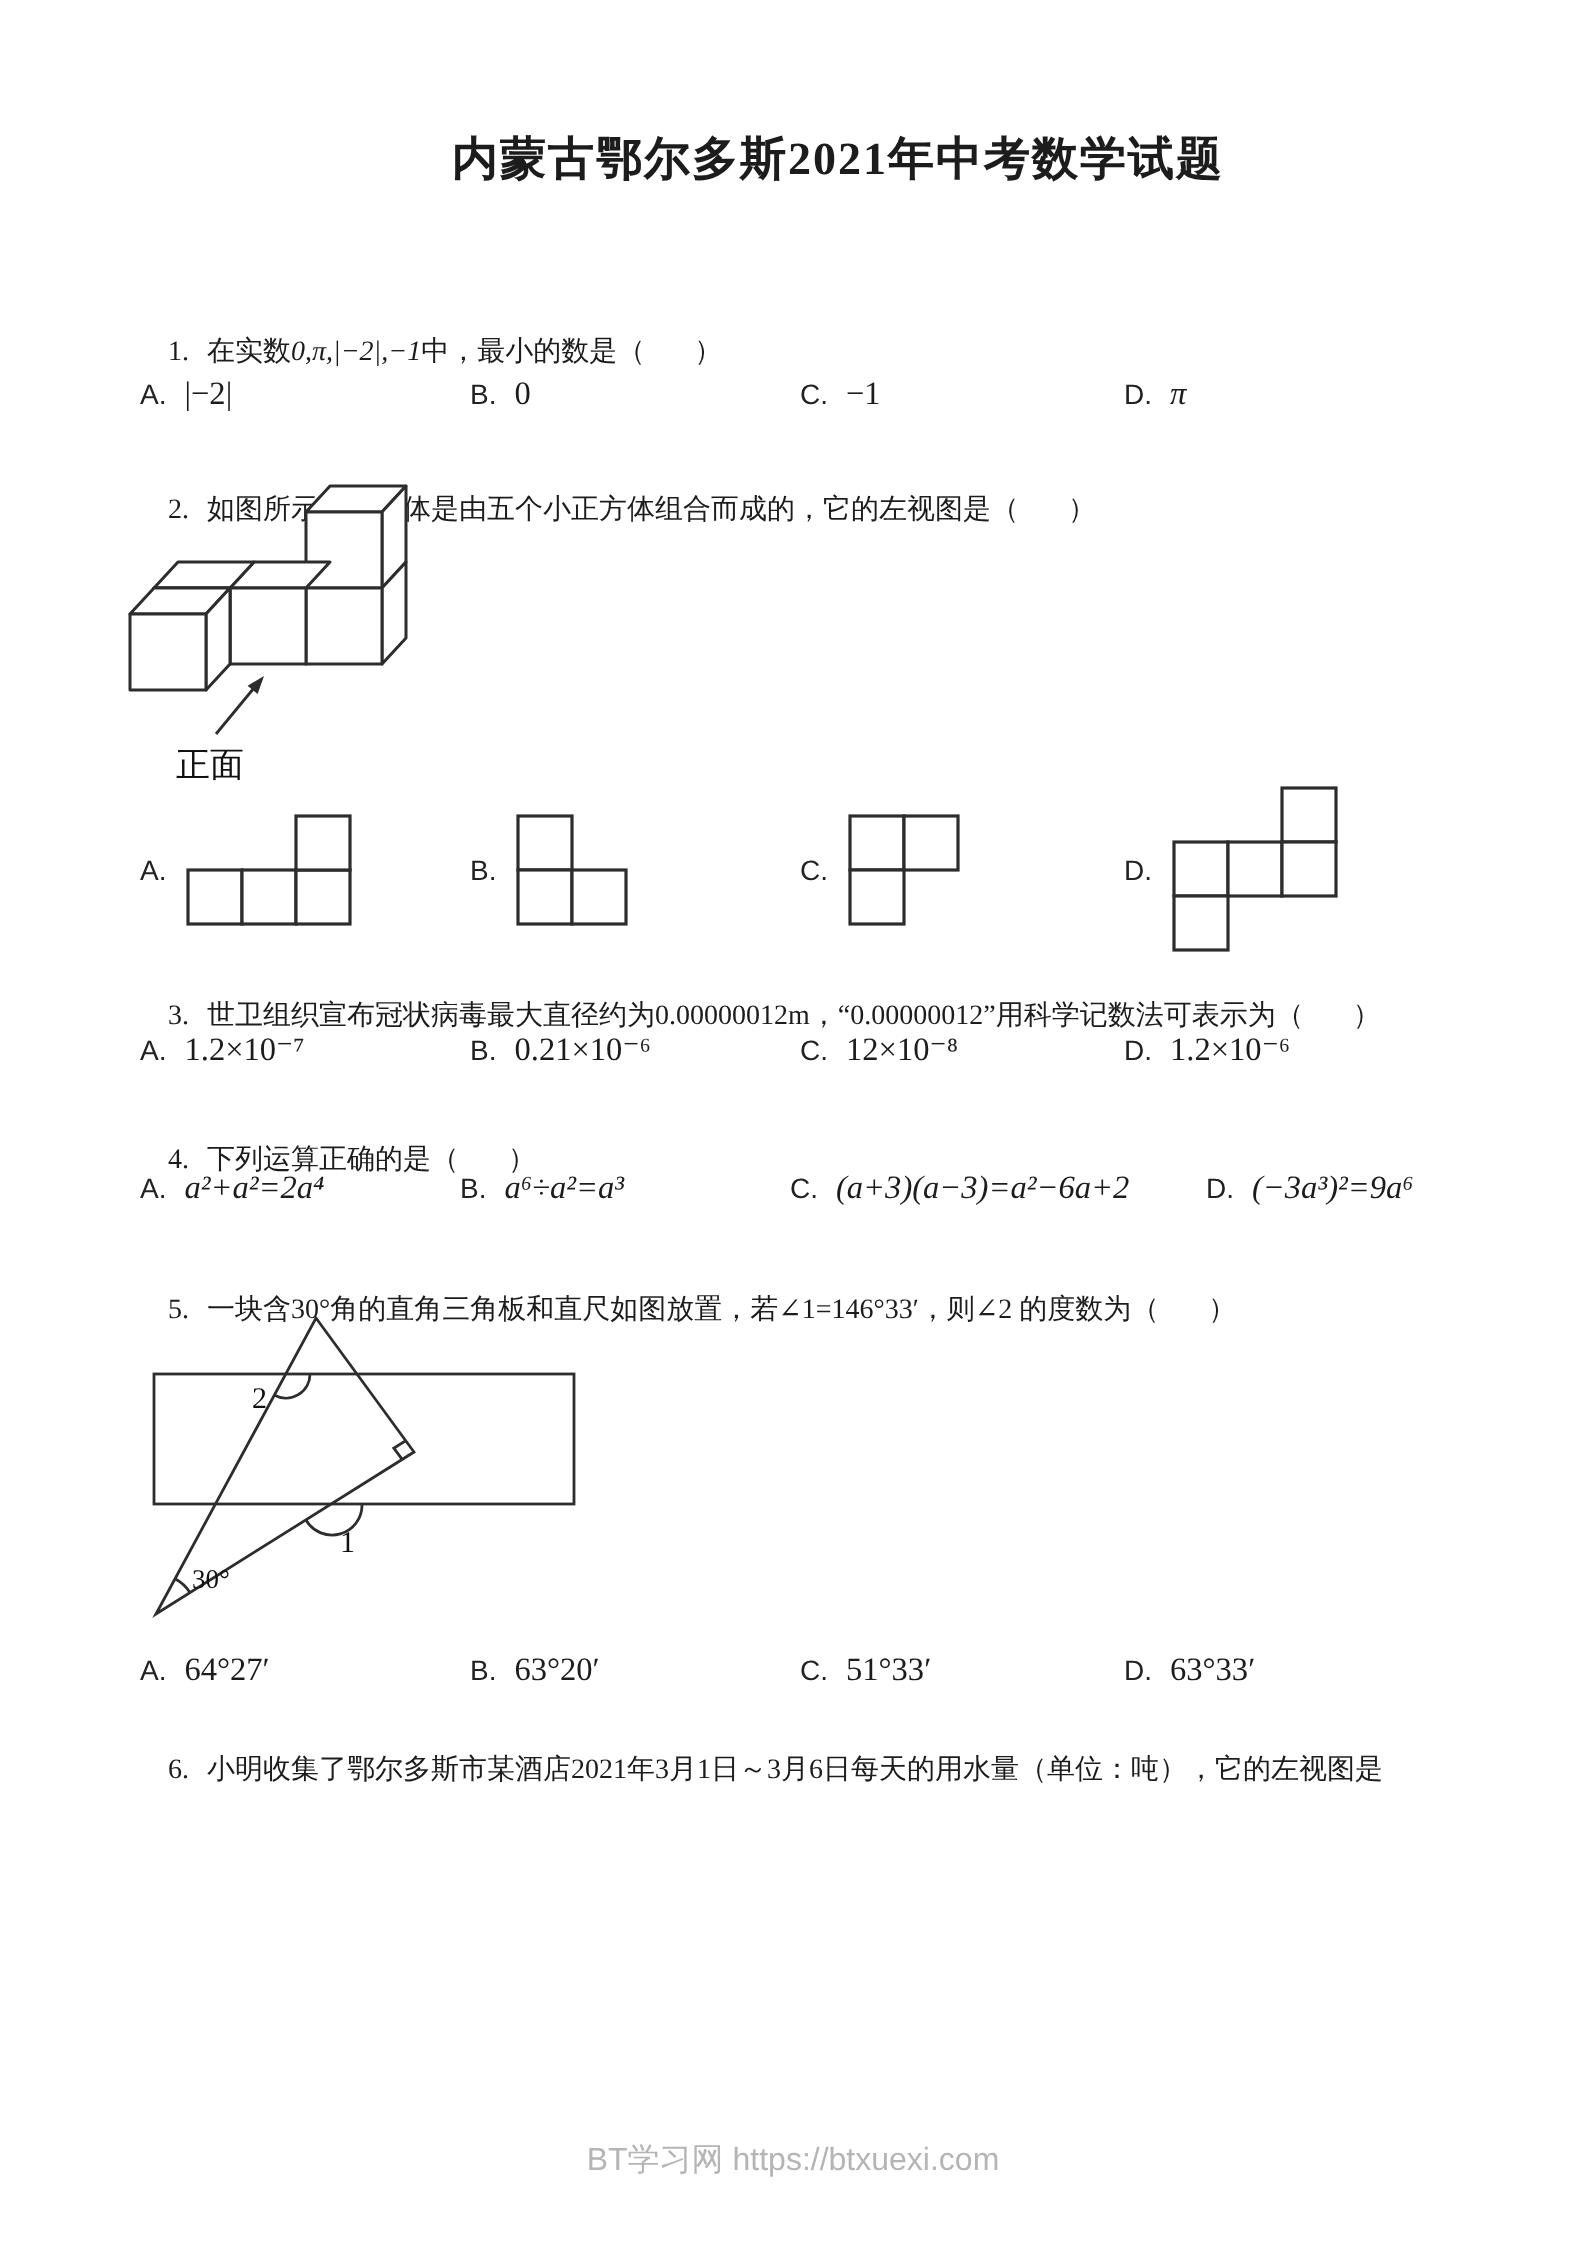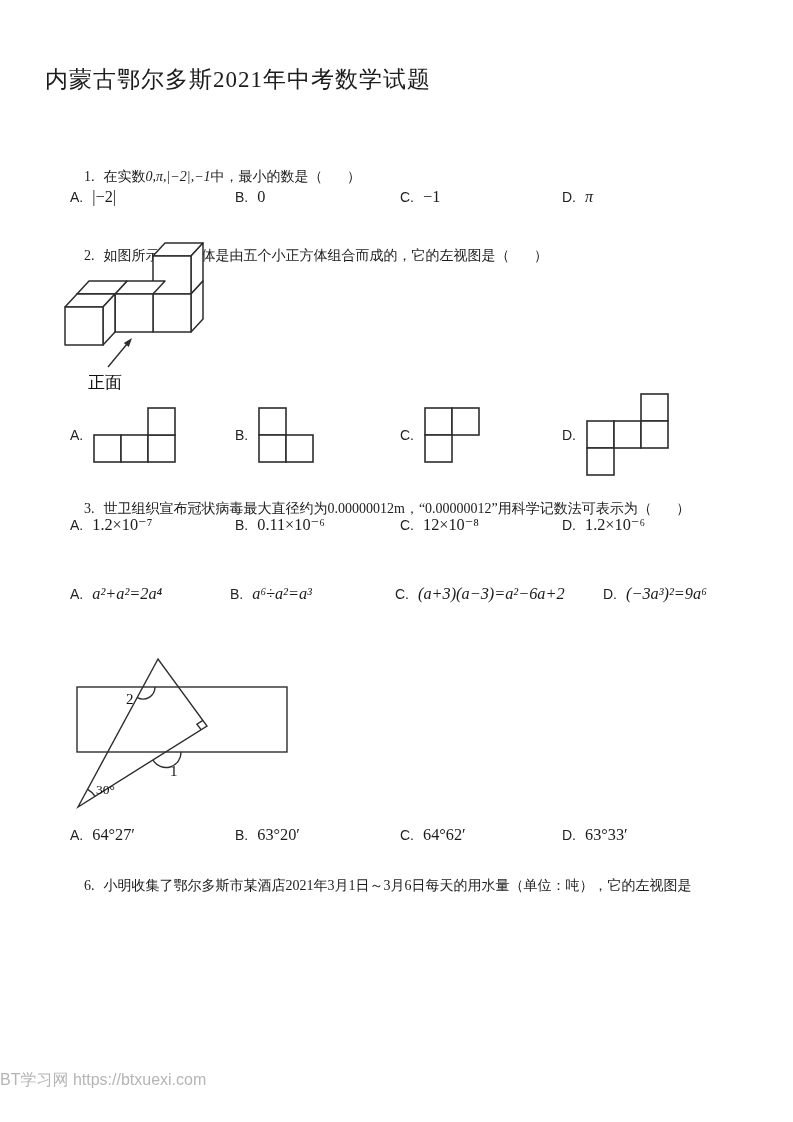--- a/index.html
+++ b/index.html
@@ -1,36 +1,36 @@
 <!DOCTYPE html>
 <html><head>
 <meta charset="utf-8">
 <style>
   html,body{margin:0;padding:0;background:#e8e8e8;}
   .page{position:relative;width:793px;height:1122px;margin:0 auto;background:#ffffff;
         font-family:"Liberation Serif","DejaVu Serif",serif;color:#1c1c1c;overflow:hidden;}
   .abs{position:absolute;}
-  .title{left:0;right:0;top:64px;text-align:left;font-size:23px;font-weight:normal;letter-spacing:1px;padding-left:45px;}
+  .title{left:0;right:0;top:64px;text-align:center;font-size:23px;font-weight:bold;letter-spacing:1px;padding-left:45px;}
   .section{left:70px;top:108px;font-size:17.5px;font-weight:bold;}
   .qtext{left:70px;width:705px;font-size:14px;line-height:1.45;white-space:pre-wrap;}
   .qnum{margin-right:9px;}
   .mi{font-style:italic;}
   .opt-row{left:70px;width:660px;display:grid;grid-template-columns:165px 165px 162px 1fr;font-size:15.2px;}
   .opt-row.q4{grid-template-columns:160px 165px 208px 1fr;}
   .opt{display:flex;align-items:baseline;gap:9px;}
   .opt-label{font-family:"Liberation Sans","DejaVu Sans",sans-serif;font-size:14px;color:#222;}
   .opt-val{font-size:16.3px;}
   .shape-row{height:84px;align-items:center;}
   .shape-row .opt{align-items:center;}
   svg[data-shape] rect{fill:#ffffff;stroke:#2d2d2d;stroke-width:1.6;}
   .figsvg{display:block;}
   .figsvg .ln{fill:none;stroke:#2d2d2d;stroke-width:1.4;}
   .figsvg .face{fill:#ffffff;stroke:#2d2d2d;stroke-width:1.5;stroke-linejoin:round;}
   .figsvg text{font-family:"Liberation Serif","DejaVu Serif",serif;fill:#111;}
-  .footer{left:0;right:0;top:1070px;text-align:left;
+  .footer{left:0;right:0;top:1070px;text-align:center;
           font-family:"Liberation Sans","DejaVu Sans",sans-serif;font-size:16px;color:#b5b5b5;}
 </style>
 </head>
 <body>
 
 <div class="page">
 
   <div class="abs title">内蒙古鄂尔多斯2021年中考数学试题</div>
 
 
@@ -119,51 +119,57 @@
   <div class="abs qtext" style="top:479px">
     <span class="qnum">3.</span><span>世卫组织宣布冠状病毒最大直径约为0.00000012m，“0.00000012”用科学记数法可表示为（       ）</span>
   </div>
   <div class="abs opt-row" style="top:515px">
     <div class="opt">
       <span class="opt-label">A.</span>
       <span class="opt-val">1.2×10⁻⁷</span>
     </div>
     <div class="opt">
       <span class="opt-label">B.</span>
-      <span class="opt-val">0.11×10⁻⁶</span>
+      <span class="opt-val">0.21×10⁻⁶</span>
     </div>
     <div class="opt">
       <span class="opt-label">C.</span>
       <span class="opt-val">12×10⁻⁸</span>
     </div>
     <div class="opt">
       <span class="opt-label">D.</span>
       <span class="opt-val">1.2×10⁻⁶</span>
     </div>
   </div>
 
+  <div class="abs qtext" style="top:551px">
+    <span class="qnum">4.</span><span>下列运算正确的是（       ）</span>
+  </div>
   <div class="abs opt-row q4" style="top:584px">
     <div class="opt">
       <span class="opt-label">A.</span>
       <span class="opt-val mi">a²+a²=2a⁴</span>
     </div>
     <div class="opt">
       <span class="opt-label">B.</span>
       <span class="opt-val mi">a⁶÷a²=a³</span>
     </div>
     <div class="opt">
       <span class="opt-label">C.</span>
       <span class="opt-val mi">(a+3)(a−3)=a²−6a+2</span>
     </div>
     <div class="opt">
       <span class="opt-label">D.</span>
       <span class="opt-val mi">(−3a³)²=9a⁶</span>
     </div>
   </div>
 
+  <div class="abs qtext" style="top:626px">
+    <span class="qnum">5.</span><span>一块含30°角的直角三角板和直尺如图放置，若∠1=146°33′，则∠2 的度数为（       ）</span>
+  </div>
 
   <svg class="abs figsvg" style="left:70px;top:654px" width="222" height="166" viewBox="0 0 222 166">
     <rect class="ln" x="7" y="33" width="210" height="65"></rect>
     <path class="ln" d="M8,153 L88,5 L137,72 Z"></path>
     <path class="ln" d="M132.9,66.3 L126.9,70.1 L131.1,75.7"></path>
     <path class="ln" d="M83,106 A15,15 0 0 0 111,98"></path>
     <path class="ln" d="M85,33 A12,12 0 0 1 67.3,43.6"></path>
     <path class="ln" d="M17.5,135.4 A20,20 0 0 1 25,142.3"></path>
     <text x="56" y="50" font-size="15">2</text>
     <text x="100" y="122" font-size="15">1</text>
@@ -174,21 +180,21 @@
     <div class="opt">
       <span class="opt-label">A.</span>
       <span class="opt-val">64°27′</span>
     </div>
     <div class="opt">
       <span class="opt-label">B.</span>
       <span class="opt-val">63°20′</span>
     </div>
     <div class="opt">
       <span class="opt-label">C.</span>
-      <span class="opt-val">64°62′</span>
+      <span class="opt-val">51°33′</span>
     </div>
     <div class="opt">
       <span class="opt-label">D.</span>
       <span class="opt-val">63°33′</span>
     </div>
   </div>
 
   <div class="abs qtext" style="top:856px">
     <span class="qnum">6.</span><span>小明收集了鄂尔多斯市某酒店2021年3月1日～3月6日每天的用水量（单位：吨），它的左视图是</span>
   </div>

